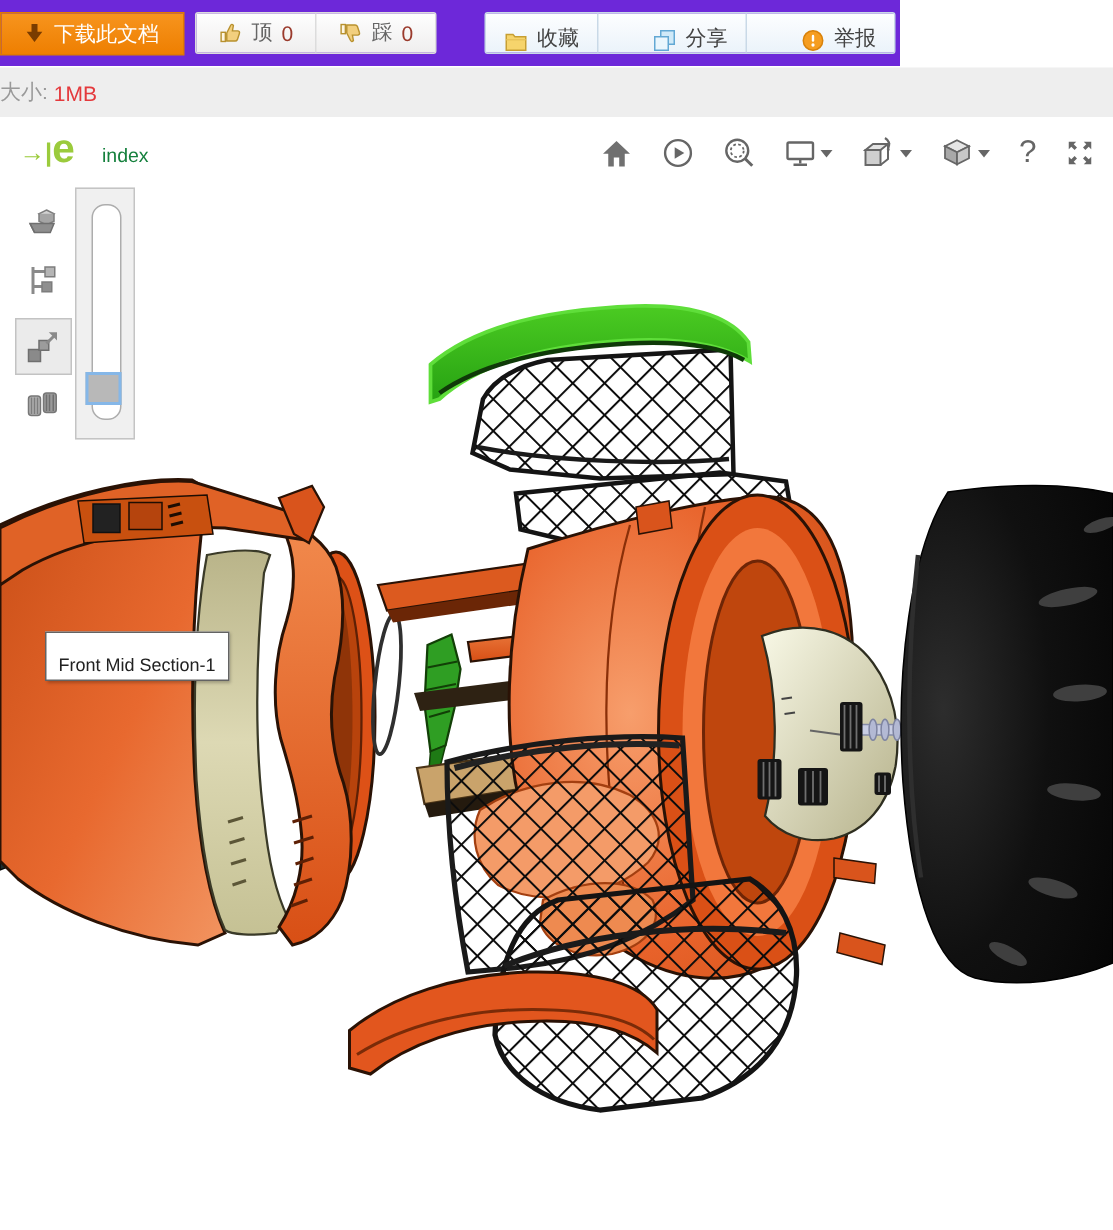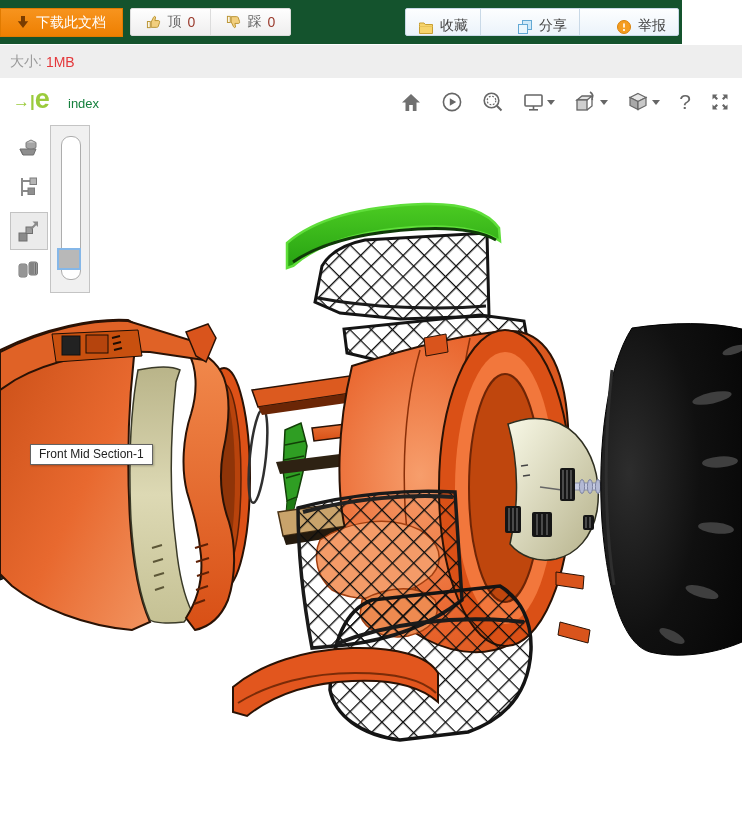--- a/index.html
+++ b/index.html
@@ -1,37 +1,37 @@
 <!DOCTYPE html>
 <html><head>
 <meta charset="utf-8">
 <style>
   html,body{margin:0;padding:0;background:#fff;}
   .screen{position:relative;width:742px;height:820px;overflow:hidden;background:#fff;
           font-family:"Liberation Sans",sans-serif;-webkit-font-smoothing:antialiased;}
 
   
-  .topbar{position:absolute;left:0;top:0;width:682px;height:44px;background:#14532d;text-decoration:underline;}
+  .topbar{position:absolute;left:0;top:0;width:600px;height:44px;background:#6d28d9;text-decoration:underline;}
   .dl-btn{position:absolute;left:0;top:8px;width:123px;height:29px;box-sizing:border-box;
           background:linear-gradient(#f7941e,#ee7f01);border:1px solid #e07a00;color:#fff;
           font-size:14px;display:flex;align-items:center;justify-content:center;gap:7px;cursor:pointer;}
   .vote-group{position:absolute;left:130px;top:8px;height:28px;display:flex;box-sizing:border-box;
           border:1px solid #dcdcdc;background:linear-gradient(#fefefe,#efeeee);border-radius:2px;}
   .vote-btn{width:79px;display:flex;align-items:center;justify-content:center;gap:6px;
           font-size:14px;color:#666;cursor:pointer;}
   .vote-btn + .vote-btn{border-left:1px solid #dcdcdc;}
   .vote-count{color:#9a3a2c;}
   .action-group{position:absolute;right:3px;top:8px;height:28px;display:flex;box-sizing:border-box;
           border:1px solid #c9d9e7;background:linear-gradient(#fdfeff,#ebf3fa);border-radius:2px;}
   .action-btn{padding:0 12px;display:flex;align-items:flex-end;gap:6px;font-size:14px;color:#444;cursor:pointer;}
   .action-btn + .action-btn{border-left:1px solid #c9d9e7;padding-left:36px;}
 
   
   .size-row{position:absolute;left:0;top:45px;width:742px;height:33px;background:#eeeeee;
-          display:flex;align-items:center;padding-left:10px;box-sizing:border-box;font-size:14px;color:#999;gap:4px;}
+          display:flex;align-items:center;box-sizing:border-box;font-size:14px;color:#999;gap:4px;}
   .size-value{color:#e4393c;text-align:center;}
 
   
   .viewer{position:absolute;left:0;top:78px;width:742px;height:742px;background:#fff;}
   .v-logo{position:absolute;left:13px;top:8px;display:flex;align-items:flex-end;color:#9bcb3c;line-height:1;}
   .v-logo .arrow{font-size:17px;font-weight:bold;padding-bottom:3px;}
   .v-logo .letter{font-size:27px;font-weight:bold;}
   .v-docname{position:absolute;left:68px;top:18px;font-size:13px;color:#15803d;}
   .v-toolbar{position:absolute;right:12px;top:12px;display:flex;align-items:center;gap:19px;z-index:4;}
   .tb-item{display:flex;align-items:center;gap:3px;color:#666;cursor:pointer;}
@@ -43,22 +43,22 @@
   .side-icon{width:30px;height:30px;margin-bottom:9px;display:flex;align-items:center;justify-content:center;cursor:pointer;}
   .side-icon.selected{background:#ebebeb;border:1px solid #c3c3c3;width:36px;height:36px;margin-left:-4px;margin-bottom:4px;}
   .slider-panel{position:absolute;left:50px;top:47px;width:40px;height:168px;box-sizing:border-box;
           background:#f0f0f0;border:1px solid #c4c4c4;z-index:3;}
   .slider-track{position:absolute;left:10px;top:10px;width:18px;height:142px;background:#fff;
           border:1px solid #adadad;border-radius:9px;}
   .slider-thumb{position:absolute;left:6px;top:122px;width:24px;height:22px;background:#b8b8b8;
           border:2px solid #85b7e8;box-sizing:border-box;cursor:pointer;}
 
   
-  .tooltip{position:absolute;left:30px;top:366px;background:#fff;border:1px solid #636363;
-          padding:2px 8px 3px;font-size:12px;color:#222;z-index:6;box-shadow:1px 1px 2px rgba(0,0,0,.25);white-space:nowrap;}
+  .tooltip{position:absolute;left:30px;top:343px;background:#fff;border:1px solid #636363;
+          padding:14px 8px 3px;font-size:12px;color:#222;z-index:6;box-shadow:1px 1px 2px rgba(0,0,0,.25);white-space:nowrap;}
 
   .scene{position:absolute;left:0;top:47px;width:742px;height:695px;z-index:1;}
 </style>
 </head>
 <body>
 
 <div class="screen">
 
   <div class="topbar">
     <div class="dl-btn">

